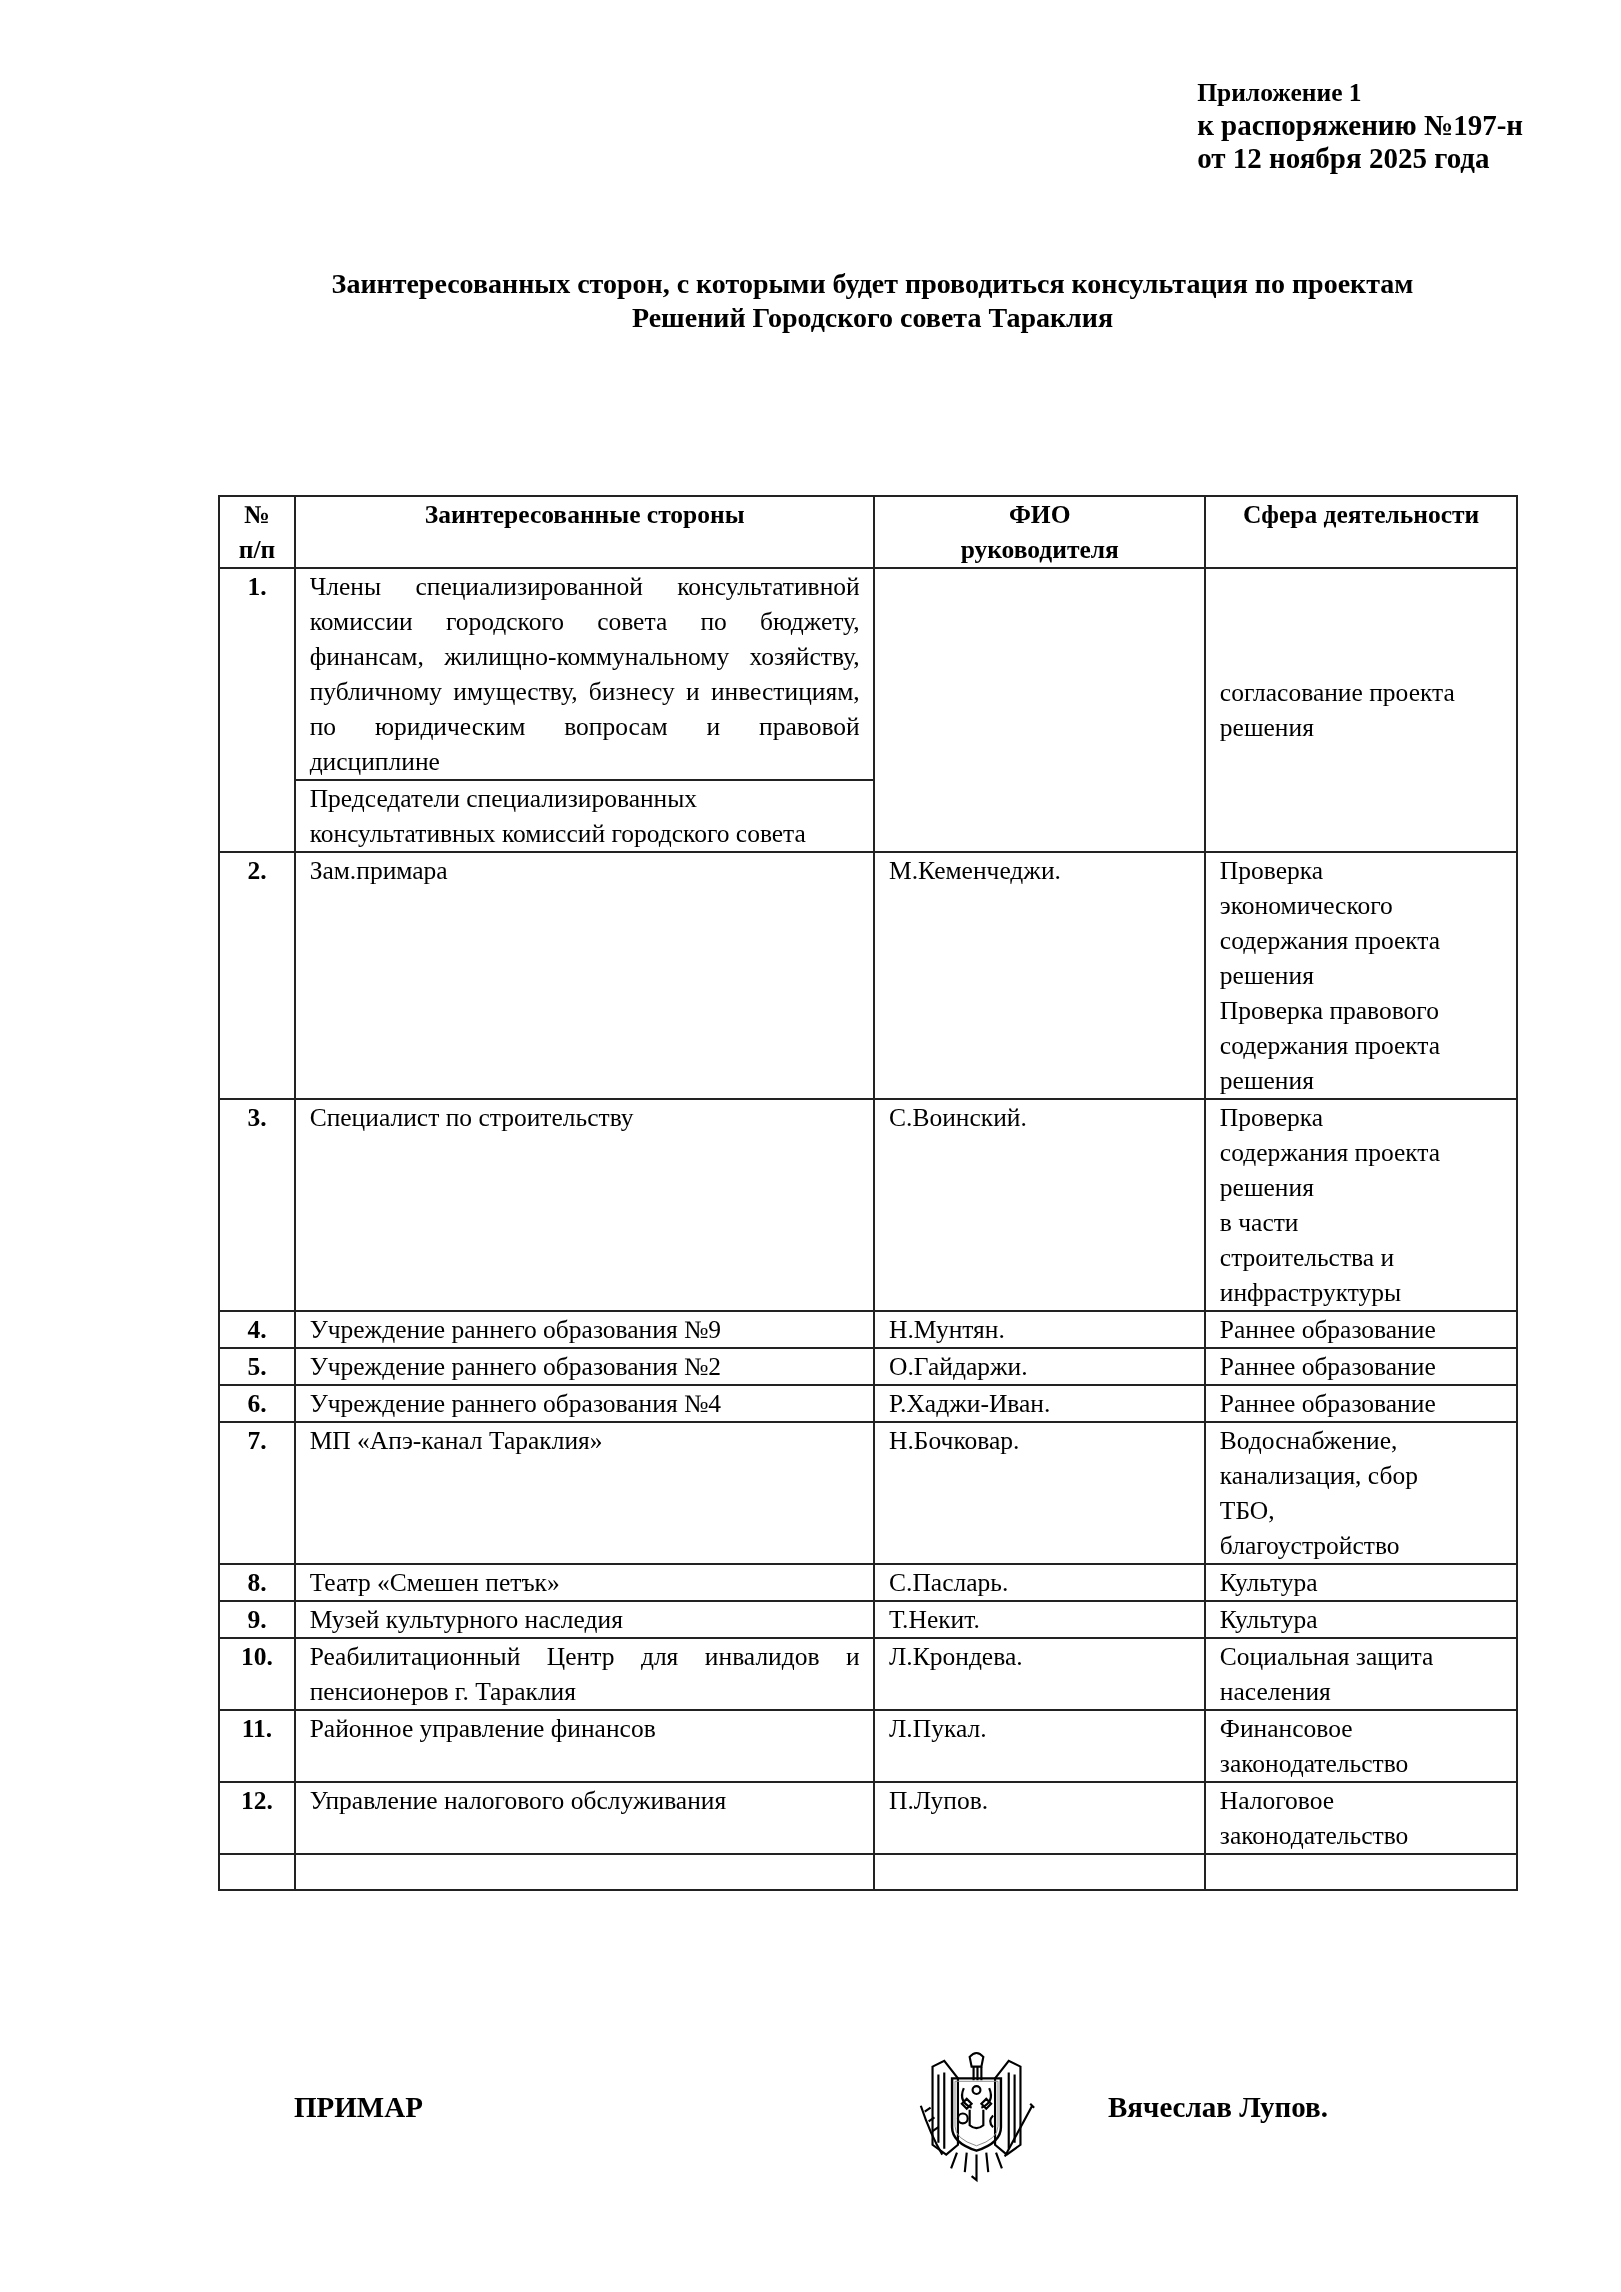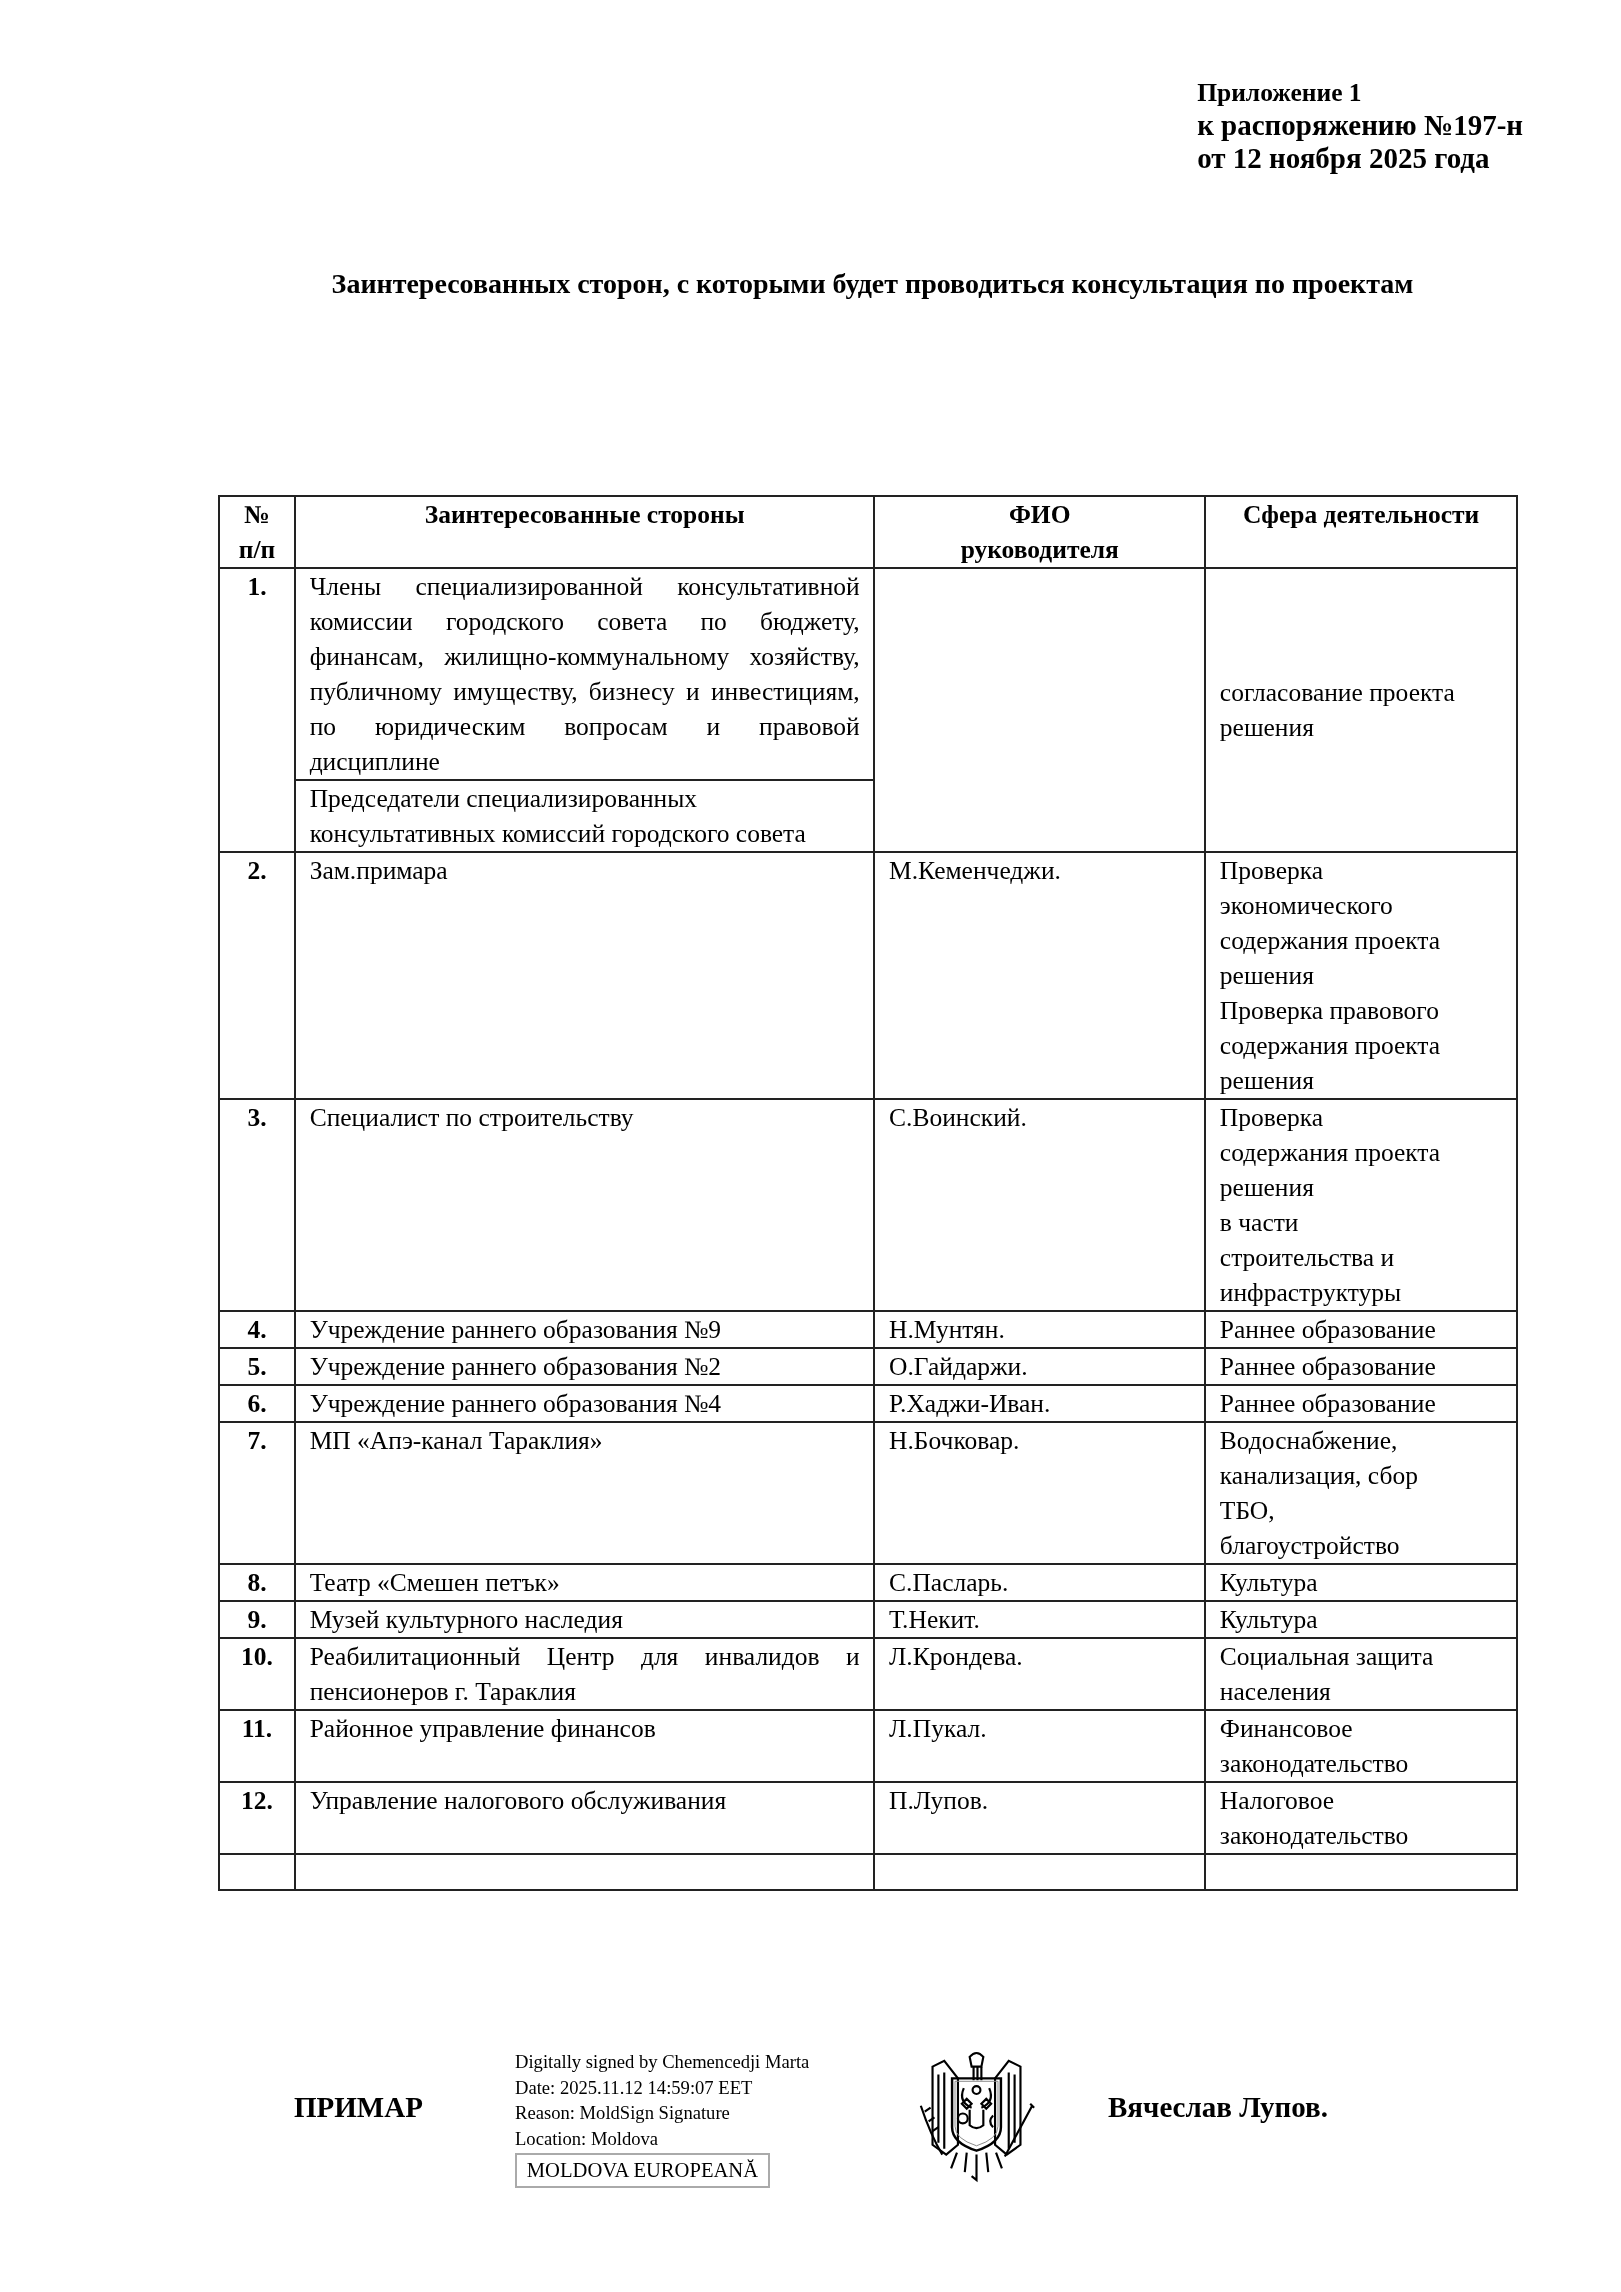--- a/index.html
+++ b/index.html
@@ -58,20 +58,21 @@
 <body>
 
 <div class="annex">
   <div class="l1">Приложение 1</div>
   <div class="l2">к распоряжению №197-н</div>
   <div class="l3">от 12 ноября 2025 года</div>
 </div>
 
 <div class="title">
   <div>Заинтересованных сторон, с которыми будет проводиться консультация по проектам</div>
+  <div>Решений Городского совета Тараклия</div>
 </div>
 
 <table class="stake">
   <colgroup>
     <col class="c-num">
       <col class="c-party">
       <col class="c-fio">
       <col class="c-sphere">
   </colgroup>
   <thead>
@@ -207,27 +208,20 @@
         <td></td>
         <td></td>
         <td></td>
         <td></td>
       </tr>
     </tbody>
 </table>
 
 <div class="sig">
   <div class="mayor">ПРИМАР</div>
-  <div class="dsig">
-    <div>Digitally signed by Chemencedji Marta</div>
-    <div>Date: 2025.11.12 14:59:07 EET</div>
-    <div>Reason: MoldSign Signature</div>
-    <div>Location: Moldova</div>
-    <div class="badge">MOLDOVA EUROPEANĂ</div>
-  </div>
   <svg class="coat" viewBox="0 0 130 140">
     <g fill="none" stroke="#000" stroke-width="2.2">
       <path d="M58 10 q7 -8 14 0 l-2 10 h-10 z"></path>
       <path d="M62 20 v14 M66 20 v14 M70 20 v14"></path>
       <path d="M20 20 l12 -6 l14 18 v68 l-12 10 l-14 -10 z"></path>
       <path d="M110 20 l-12 -6 l-14 18 v68 l12 10 l14 -10 z"></path>
       <path d="M26 28 v70 M32 26 v78 M104 28 v70 M98 26 v78"></path>
       <path d="M40 32 h50 v50 q0 16 -25 24 q-25 -8 -25 -24 z" stroke-width="2.5"></path>
       <path d="M43 35 h44 v46 q0 13 -22 20 q-22 -7 -22 -20 z" stroke="#888" stroke-width="1"></path>
       <path d="M52 42 q-6 14 8 20 M78 42 q6 14 -8 20"></path>

